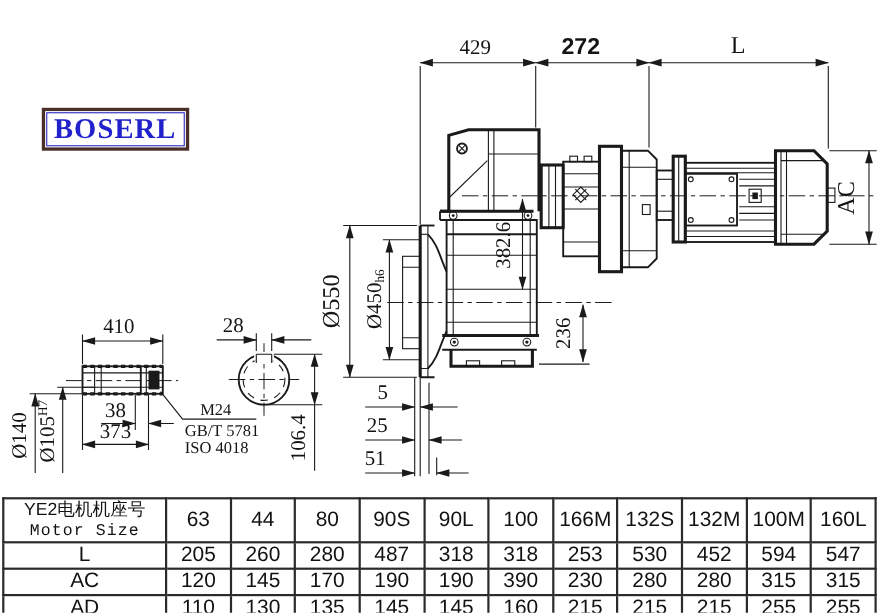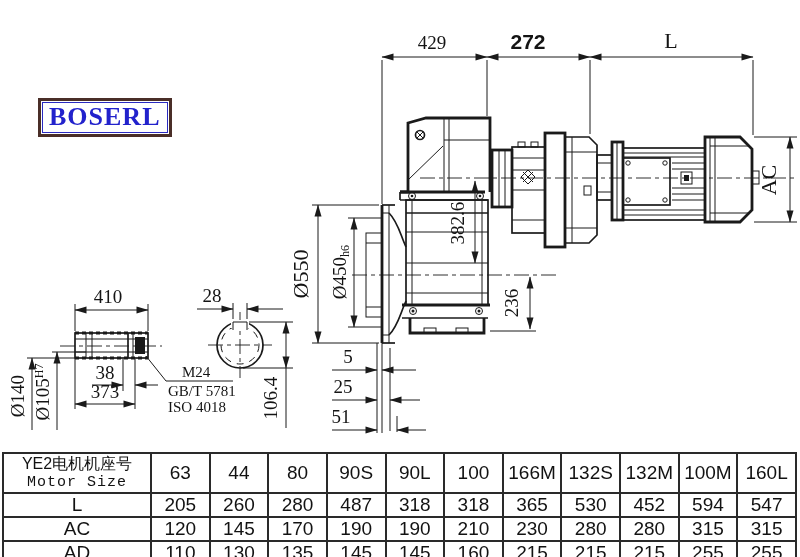--- a/index.html
+++ b/index.html
@@ -315,34 +315,34 @@
       <th class="num">160L</th>
     </tr>
     <tr class="drow">
       <td class="col0">L</td>
       <td>205</td>
       <td>260</td>
       <td>280</td>
       <td>487</td>
       <td>318</td>
       <td>318</td>
-      <td>365</td>
+      <td>253</td>
       <td>530</td>
       <td>452</td>
       <td>594</td>
       <td>547</td>
     </tr>
     <tr class="drow">
       <td class="col0">AC</td>
       <td>120</td>
       <td>145</td>
       <td>170</td>
       <td>190</td>
       <td>190</td>
-      <td>210</td>
+      <td>390</td>
       <td>230</td>
       <td>280</td>
       <td>280</td>
       <td>315</td>
       <td>315</td>
     </tr>
     <tr class="drow">
       <td class="col0">AD</td>
       <td>110</td>
       <td>130</td>

